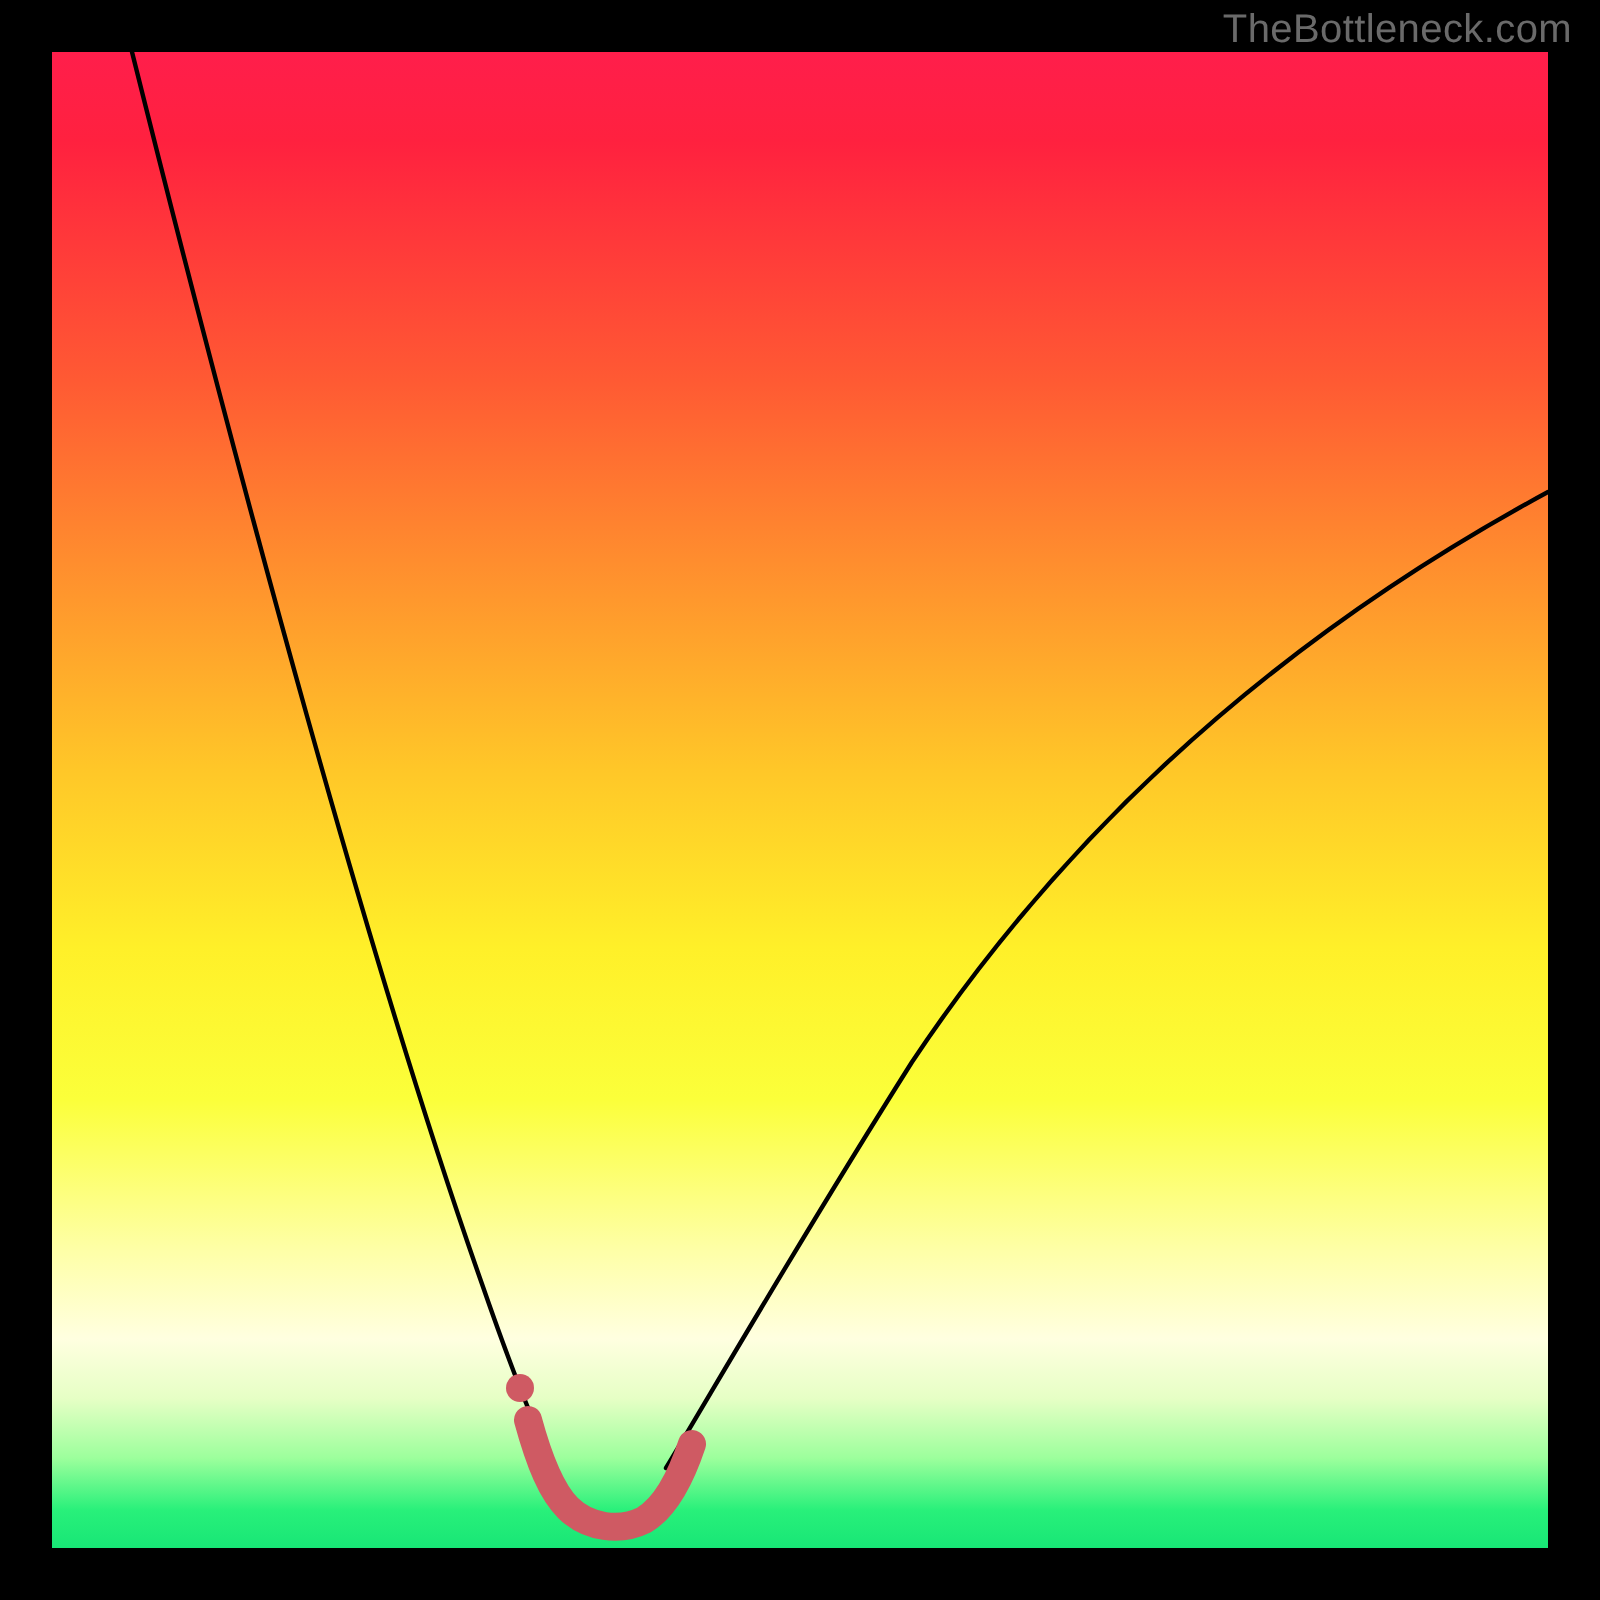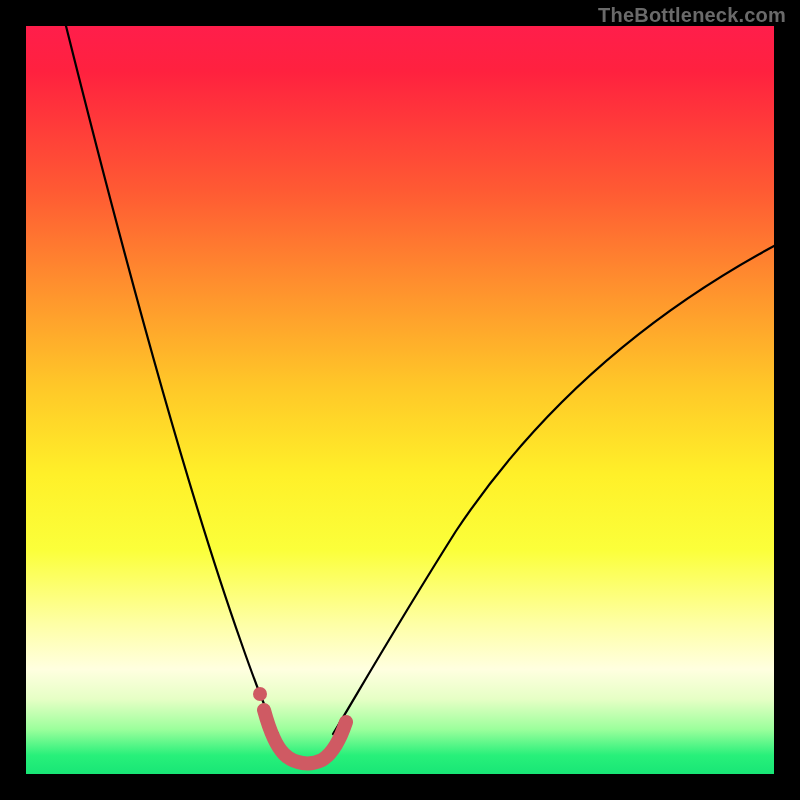--- a/index.html
+++ b/index.html
@@ -32,21 +32,21 @@
       #28f07a 97.5%,
       #18e676 100%
     );
   }
   .watermark {
     position: absolute;
     top: 4px;
     right: 14px;
     color: #6a6a6a;
     font-size: 20px;
-    font-weight: 700;
+    font-weight: 400;
     letter-spacing: 0.2px;
     z-index: 10;
   }
   svg.curves {
     position: absolute;
     left: 0;
     top: 0;
     width: 748px;
     height: 748px;
   }

